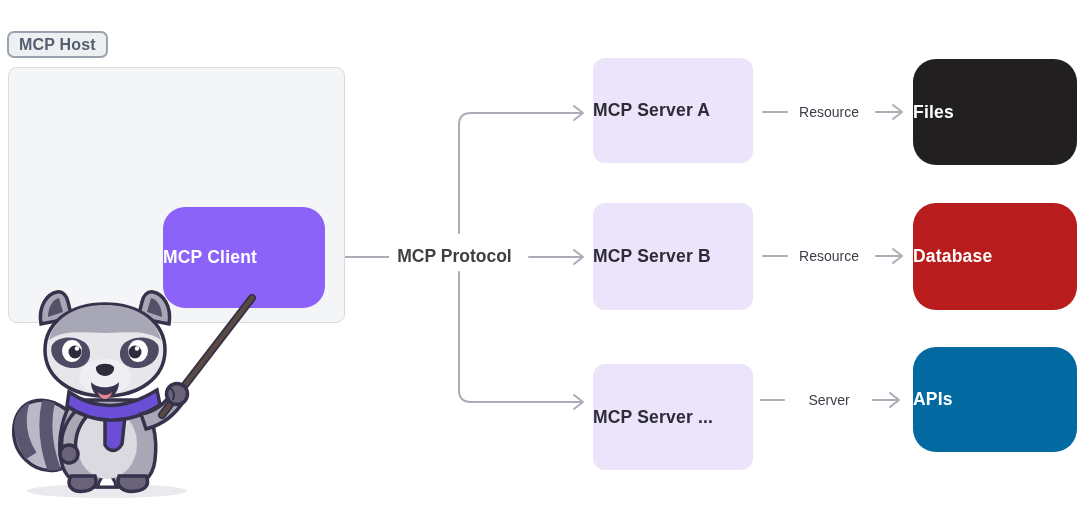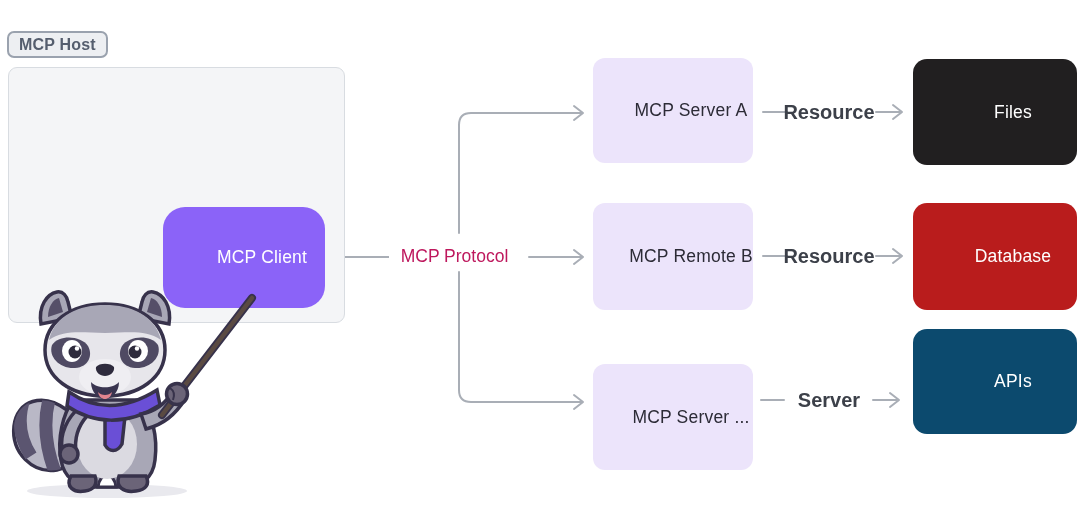--- a/index.html
+++ b/index.html
@@ -9,40 +9,40 @@
 
   
   .host-badge { position:absolute; left:7px; top:31px; height:27px; padding:8px 10px;
                 display:flex; align-items:center; background:#edeff2;
                 border:2px solid #9aa2ae; border-radius:7px;
                 font-size:16px; font-weight:bold; color:#555e6e; letter-spacing:.2px; }
   .host-box { position:absolute; left:8px; top:67px; width:337px; height:256px;
               background:#f4f5f7; border:1.5px solid #d8dce1; border-radius:9px; }
 
   
-  .node { position:absolute; display:flex; align-items:center; justify-content:center;
-          font-weight:normal; font-size:17.5px; letter-spacing:.2px;padding-left:36px; }
+  .node { position:absolute; display:flex; align-items:center; 
+          font-weight:bold; font-size:17.5px; letter-spacing:.2px; }
   .client { left:163px; top:207px; width:162px; height:101px; background:#8b63f8;
             border-radius:22px; color:#ffffff; }
   .server { left:593px; width:160px; background:#ece4fb; border-radius:12px; color:#2c2b36; }
   .server-a { top:58px;  height:105px; }
   .server-b { top:203px; height:107px; }
   .server-c { top:364px; height:106px; }
-  .target { left:913px; width:164px; border-radius:14px; color:#ffffff; }
+  .target { left:913px; width:164px; border-radius:23px; color:#ffffff; }
   .target-files    { top:59px;  height:106px; background:#211f20; }
   .target-database { top:203px; height:107px; background:#b91c1c; }
-  .target-apis     { top:329px; height:105px; background:#0c4a6e; }
+  .target-apis     { top:347px; height:105px; background:#0369a1; }
 
   
   .protocol-label { position:absolute; left:389px; top:243px; width:131px; height:27px;
                     display:flex; align-items:center; justify-content:center;
-                    font-weight:normal; font-size:17.5px; color:#be185d; background:#ffffff; }
+                    font-weight:bold; font-size:17.5px; color:#404040; background:#ffffff; }
   .conn-label { position:absolute; left:789px; width:80px; height:24px;
                 display:flex; align-items:center; justify-content:center;
-                font-size:20px; font-weight:bold; color:#3c4049; }
+                font-size:14px; font-weight:normal; color:#3c4049; }
   .conn-label-1 { top:100px; }
   .conn-label-2 { top:244px; }
   .conn-label-3 { top:388px; }
 
   .wires { position:absolute; left:0; top:0; width:1080px; height:526px; }
   .wires path, .wires polyline { stroke:#a9aeb6; stroke-width:2; fill:none;
                                  stroke-linecap:round; stroke-linejoin:round; }
 
   .mascot { position:absolute; left:5px; top:288px; width:260px; height:235px; }
 </style>
@@ -90,21 +90,21 @@
   <div class="node client">
     <span>MCP Client</span>
   </div>
 
   <div class="protocol-label">MCP Protocol</div>
 
   <div class="node server server-a">
     <span>MCP Server A</span>
   </div>
   <div class="node server server-b">
-    <span>MCP Remote B</span>
+    <span>MCP Server B</span>
   </div>
   <div class="node server server-c">
     <span>MCP Server ...</span>
   </div>
 
   <div class="conn-label conn-label-1">Resource</div>
   <div class="conn-label conn-label-2">Resource</div>
   <div class="conn-label conn-label-3">Server</div>
 
   <div class="node target target-files">

